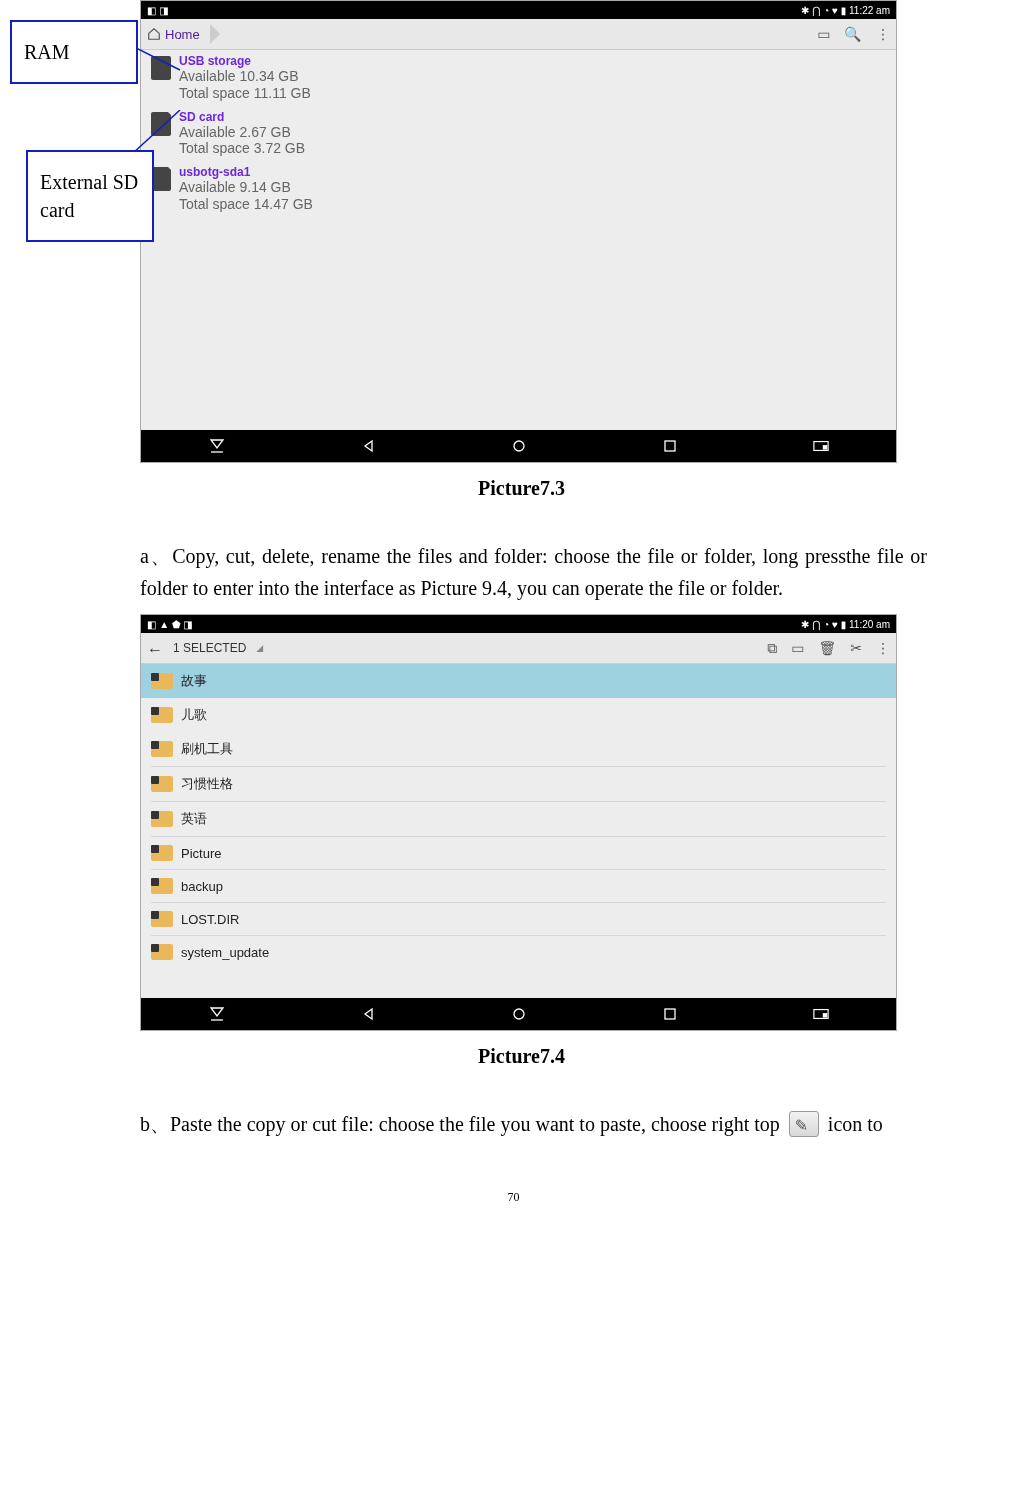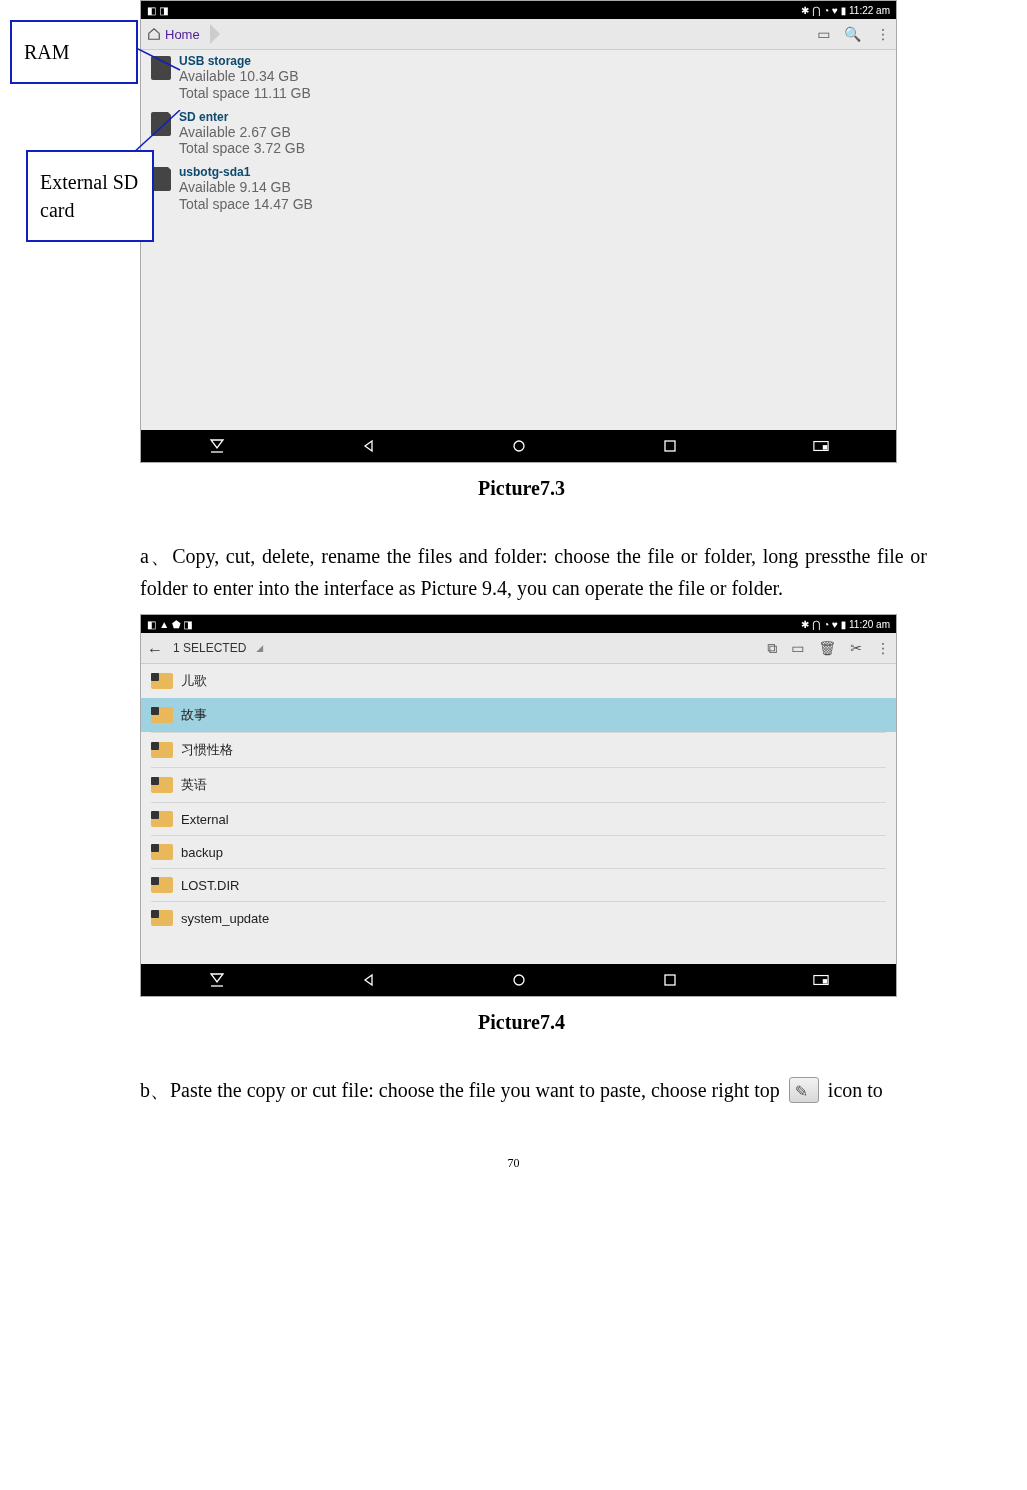--- a/index.html
+++ b/index.html
@@ -81,21 +81,21 @@
     flex-shrink:0;
     position: relative;
   }
   .storage-icon.sd::after{
     content:"";
     position:absolute;
     right:-1px; top:-1px;
     border-top: 5px solid #ededed;
     border-left: 5px solid transparent;
   }
-  .storage-text .title { font-size: 12px; font-weight: bold; color: #0c4a6e; }
+  .storage-text .title { font-size: 12px; font-weight: bold; color: #6d28d9; }
   .storage-text .sub   { font-size: 14px; color: #666; line-height:1.2; }
   .navbar {
     height: 32px;
     background: #000;
     display: flex;
     align-items: center;
     justify-content: space-around;
     color: #fff;
   }
   .navbtn { width: 16px; height: 16px; display:flex; align-items:center; justify-content:center; }
@@ -228,21 +228,21 @@
         <div class="storage-icon"></div>
         <div class="storage-text">
           <div class="title">USB storage</div>
           <div class="sub">Available 10.34 GB</div>
           <div class="sub">Total space 11.11 GB</div>
         </div>
       </div>
       <div class="storage-item">
         <div class="storage-icon sd"></div>
         <div class="storage-text">
-          <div class="title">SD enter</div>
+          <div class="title">SD card</div>
           <div class="sub">Available 2.67 GB</div>
           <div class="sub">Total space 3.72 GB</div>
         </div>
       </div>
       <div class="storage-item">
         <div class="storage-icon sd"></div>
         <div class="storage-text">
           <div class="title">usbotg-sda1</div>
           <div class="sub">Available 9.14 GB</div>
           <div class="sub">Total space 14.47 GB</div>
@@ -295,42 +295,46 @@
       <span style="font-size:9px;color:#888">◢</span>
       <span class="right-icons">
         <span>⧉</span>
         <span>▭</span>
         <span>🗑</span>
         <span>✂</span>
         <span>⋮</span>
       </span>
     </div>
     <div id="folder-list" style="background:#ededed; padding-bottom:30px;">
+        <div class="folder-row selected">
+          <div class="folder-icon"></div>
+          <span>故事</span>
+        </div>
         <div class="folder-row">
           <div class="folder-icon"></div>
           <span>儿歌</span>
         </div>
-        <div class="folder-row selected">
-          <div class="folder-icon"></div>
-          <span>故事</span>
+        <div class="folder-row">
+          <div class="folder-icon"></div>
+          <span>刷机工具</span>
         </div>
         <div class="folder-divider"></div>
         <div class="folder-row">
           <div class="folder-icon"></div>
           <span>习惯性格</span>
         </div>
         <div class="folder-divider"></div>
         <div class="folder-row">
           <div class="folder-icon"></div>
           <span>英语</span>
         </div>
         <div class="folder-divider"></div>
         <div class="folder-row">
           <div class="folder-icon"></div>
-          <span>External</span>
+          <span>Picture</span>
         </div>
         <div class="folder-divider"></div>
         <div class="folder-row">
           <div class="folder-icon"></div>
           <span>backup</span>
         </div>
         <div class="folder-divider"></div>
         <div class="folder-row">
           <div class="folder-icon"></div>
           <span>LOST.DIR</span>

